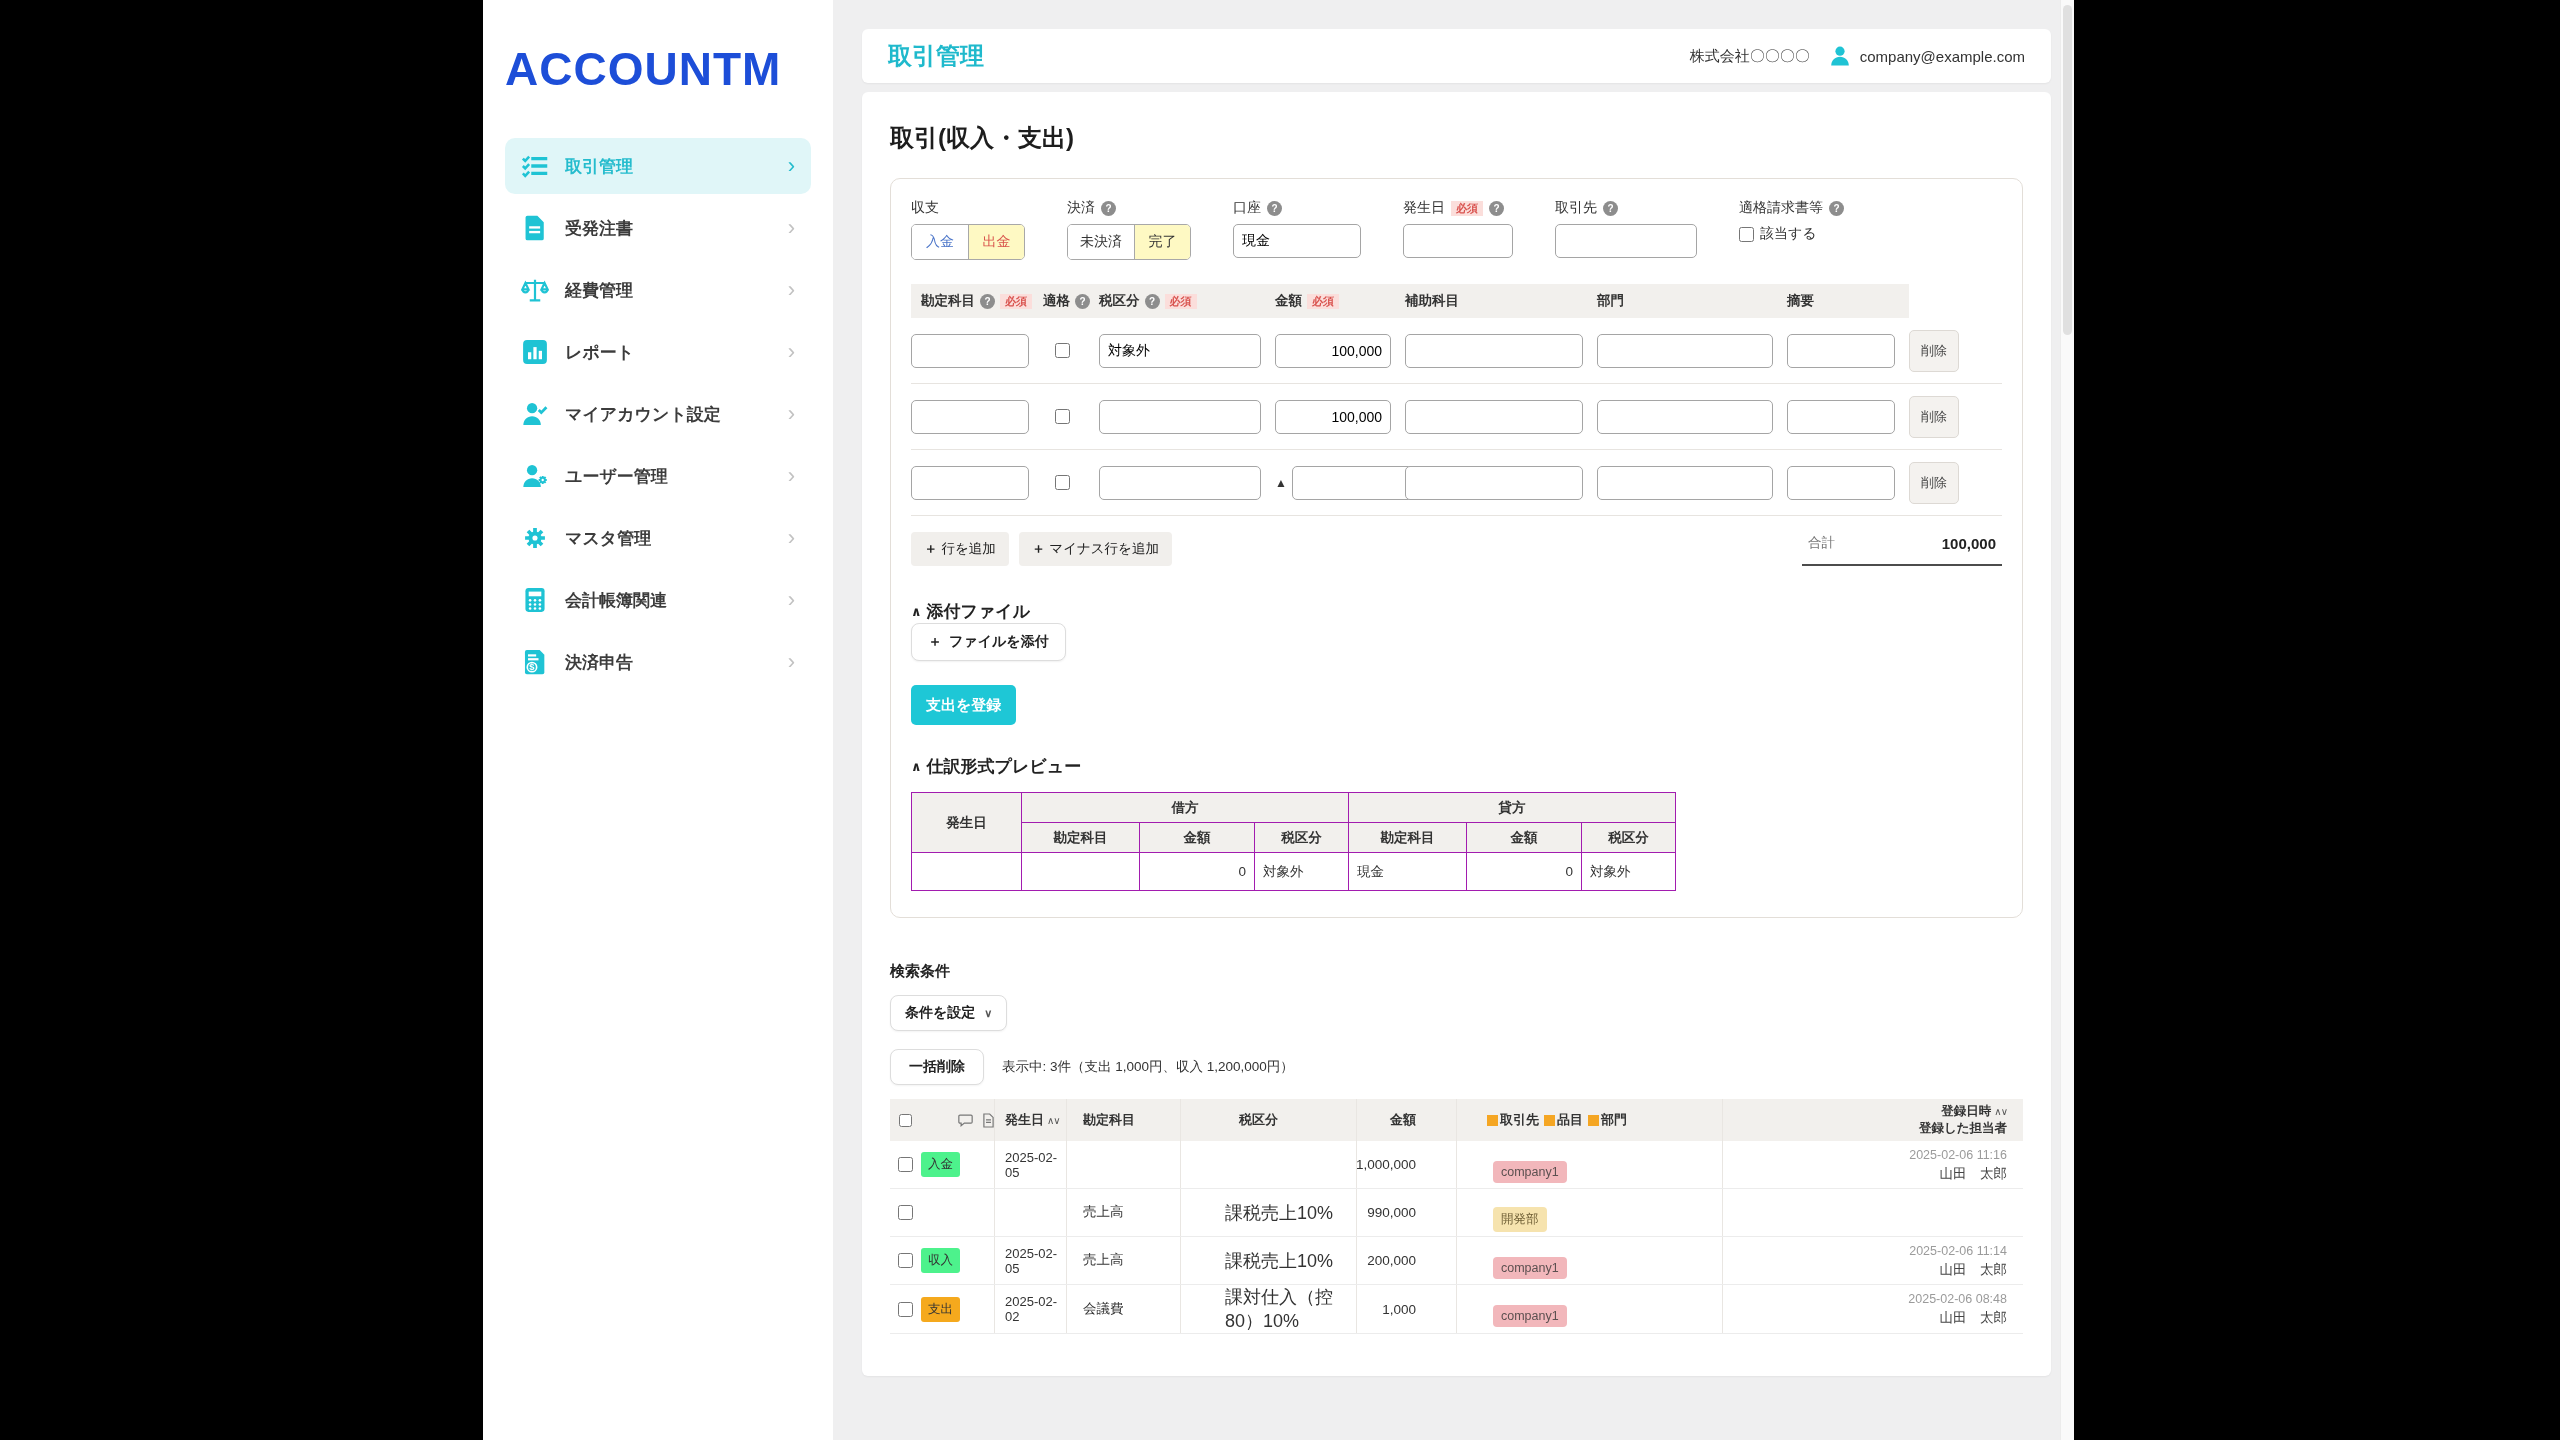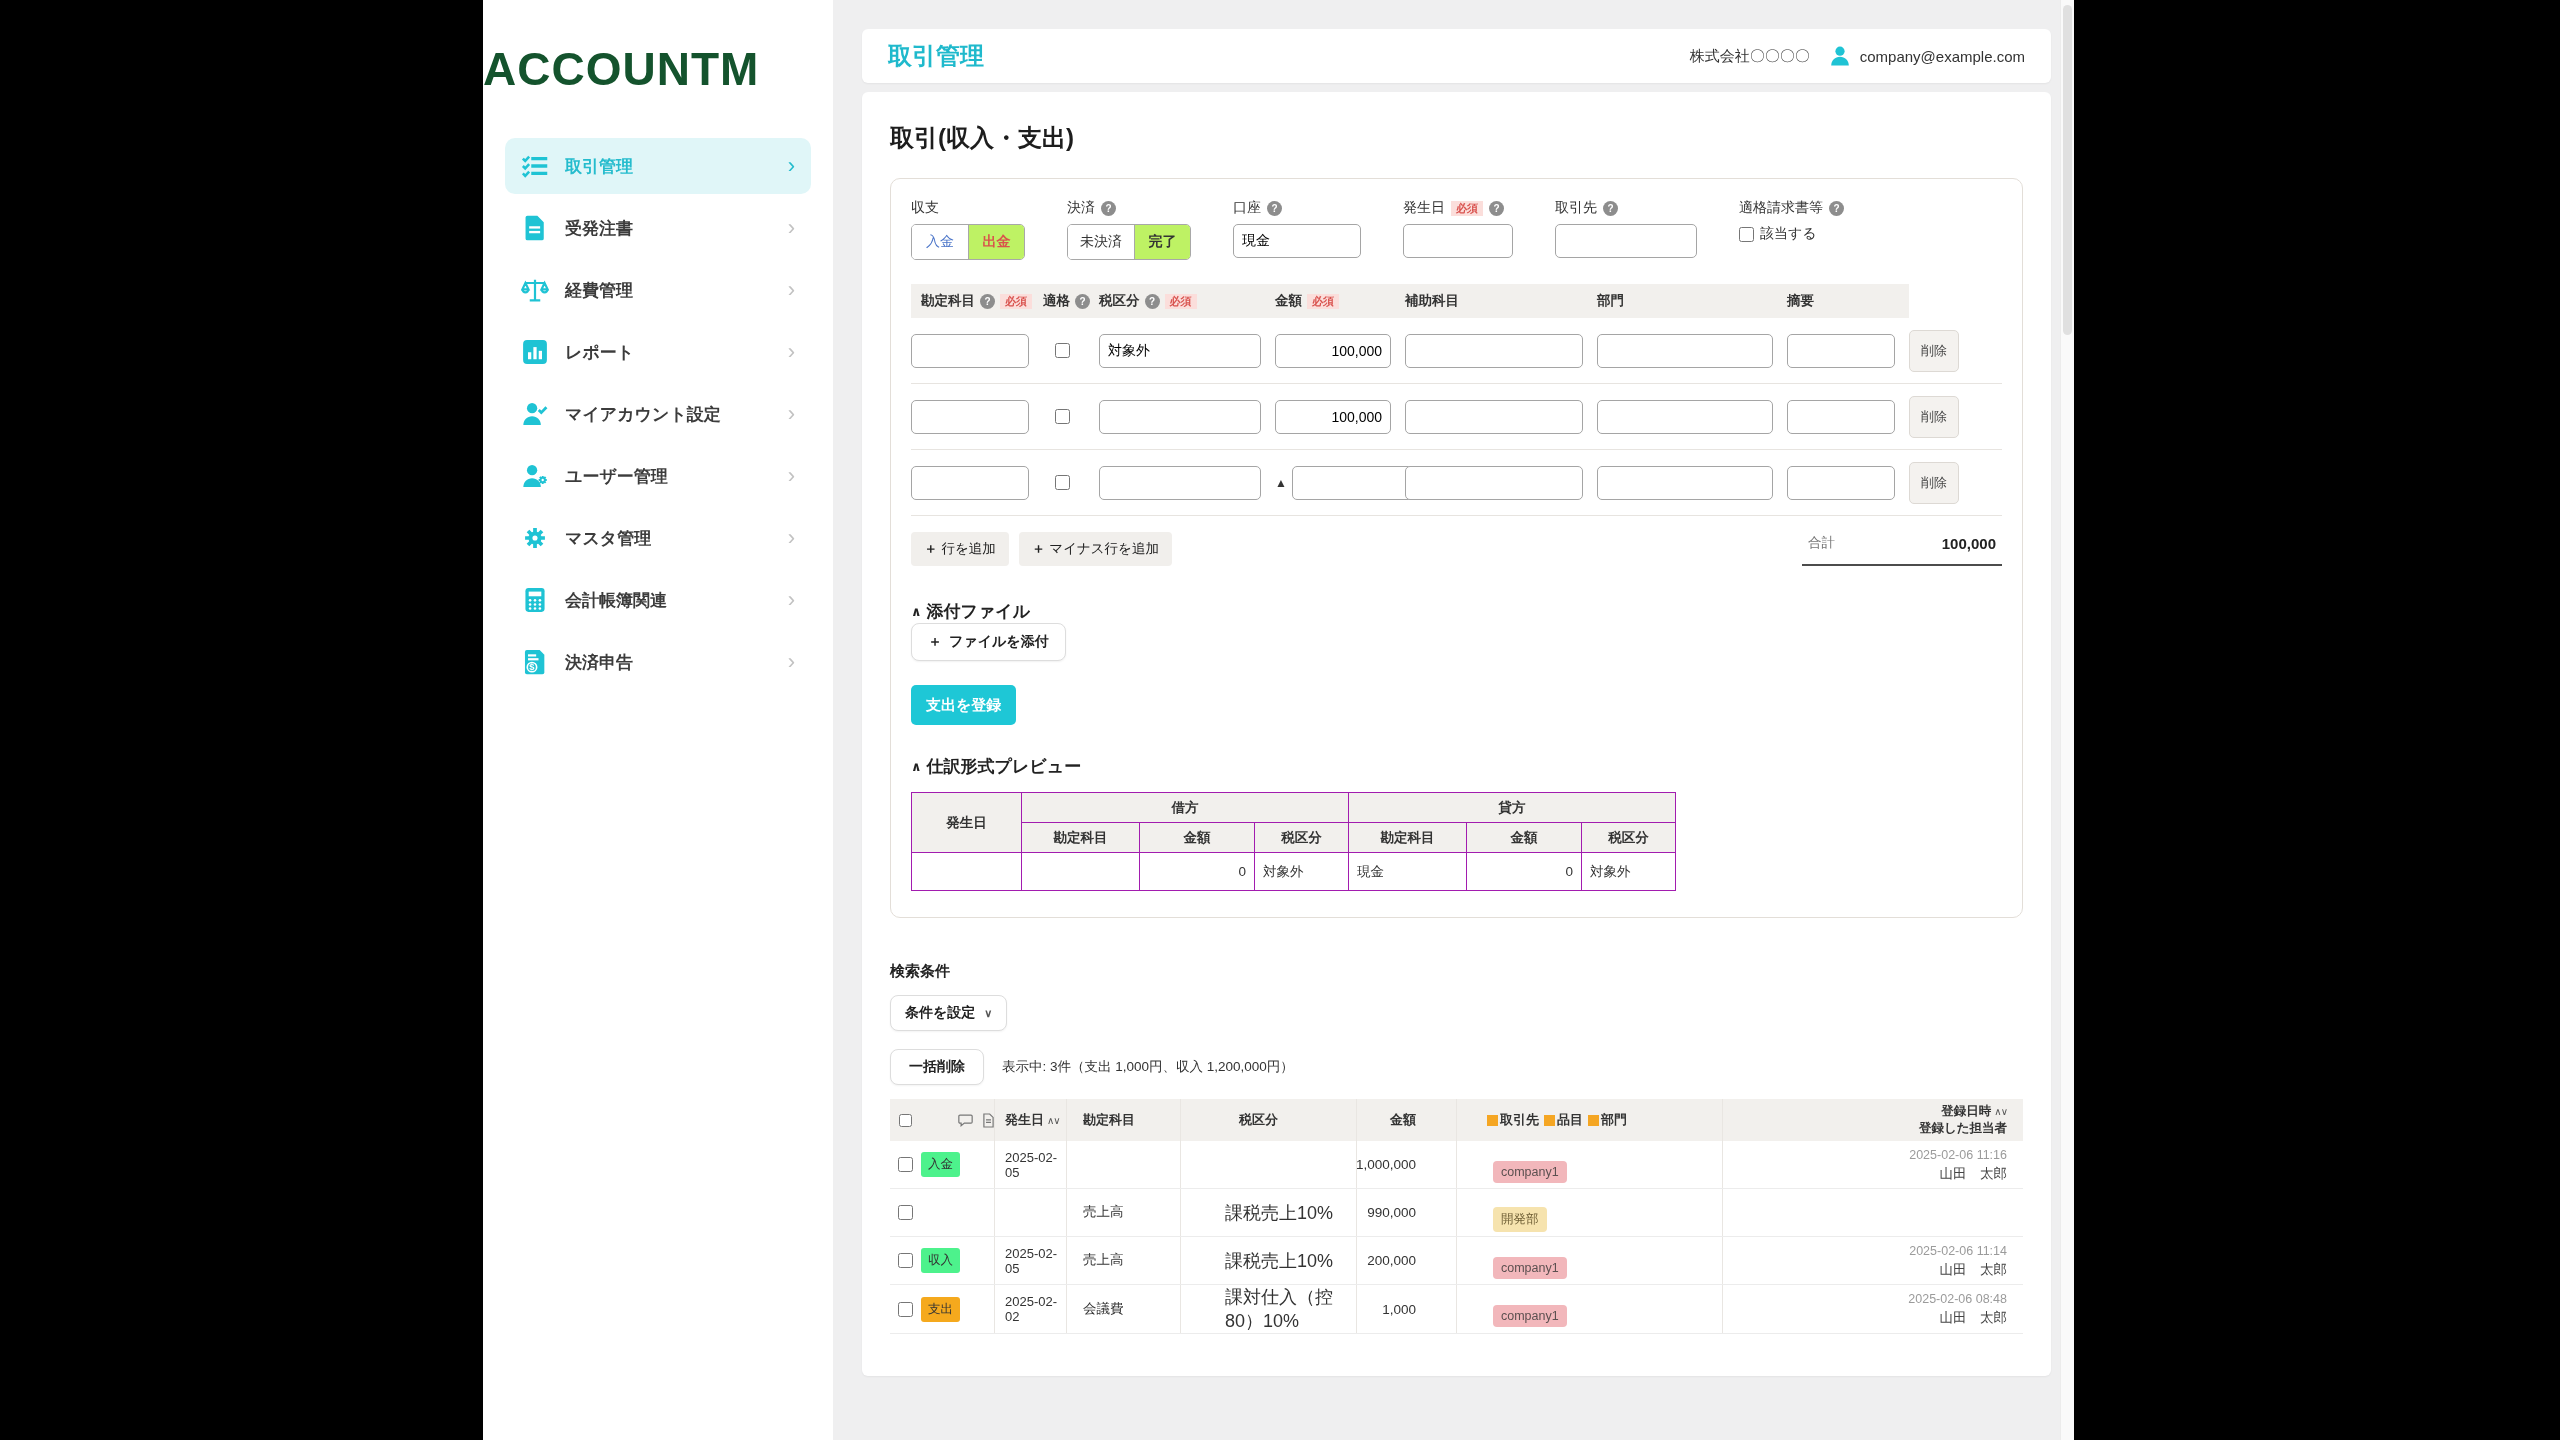--- a/index.html
+++ b/index.html
@@ -10,21 +10,21 @@
     display:flex;
     overflow:hidden;
     color:#333;
   }
   .side-gap { background:#000; flex:none; }
   .side-gap.left { width:483px; }
   .side-gap.right { flex:1; }
 
   
   .sidebar { width:350px; flex:none; background:#fff; padding-top:42px; }
-  .logo { font-size:46px; font-weight:800; color:#14532d; 
+  .logo { font-size:46px; font-weight:800; color:#1d4ed8; padding-left:22px;
           letter-spacing:1px; white-space:nowrap; overflow:hidden; margin-bottom:42px; }
   .nav-item { height:56px; margin:6px 22px; border-radius:10px; display:flex; align-items:center;
               padding:0 16px; gap:16px; cursor:pointer; }
   .nav-item .nav-label { font-size:17px; font-weight:700; color:#3c3c3c; }
   .nav-item .chev { margin-left:auto; font-size:22px; color:#c2c2c2; font-weight:400; }
   .nav-item.active { background:#e0f6f8; }
   .nav-item.active .nav-label { color:#25bccd; }
   .nav-item.active .chev { color:#25bccd; }
   .nav-ico { width:28px; height:28px; color:#1fc3d4; flex:none; }
   .nav-ico svg { width:100%; height:100%; }
@@ -54,21 +54,21 @@
   
   .controls { display:flex; gap:42px; align-items:flex-start; }
   .f-label { font-size:14px; color:#333; margin-bottom:7px; display:flex; align-items:center; gap:6px; height:18px; }
   .help { width:15px; height:15px; border-radius:50%; background:#8d8d8d; color:#fff; font-size:10px;
           display:inline-flex; align-items:center; justify-content:center; font-weight:700; flex:none; }
   .req { background:#fbdedb; color:#d9534f; font-size:11px; padding:0 5px; border-radius:0; font-weight:700; }
   .toggle { display:inline-flex; border:1px solid #a8a8a8; border-radius:5px; overflow:hidden; background:#fff; }
   .toggle button { height:34px; min-width:56px; padding:0 12px; font-size:14px; background:#fff;
                    border:none; border-left:1px solid #a8a8a8; cursor:pointer; color:#333; }
   .toggle button:first-child { border-left:none; }
-  .toggle .sel { background:#bef264; font-weight:700; }
+  .toggle .sel { background:#fef9c3; font-weight:400; }
   .t-blue { color:#4a74c8 !important; }
   .t-red  { color:#d9544c !important; }
   .inp { height:34px; border:1px solid #a5a5a5; border-radius:5px; font-size:14px; padding:0 8px; background:#fff; }
   .inp.right { text-align:right; }
   .chk-line { display:flex; align-items:center; gap:6px; font-size:14px; margin-top:8px; }
   input[type=checkbox] { width:15px; height:15px; accent-color:#fff; }
 
   
   .items { margin-top:24px; }
   .igrid { display:grid; grid-template-columns:132px 56px 176px 130px 192px 190px 122px 1fr; }

